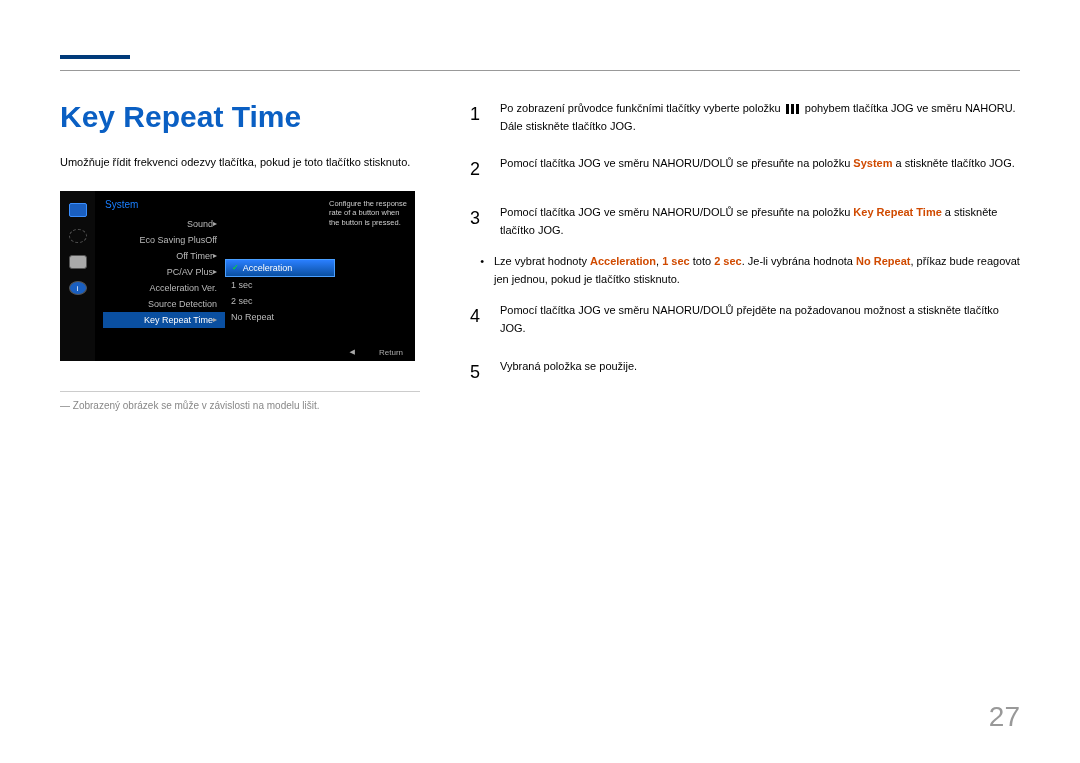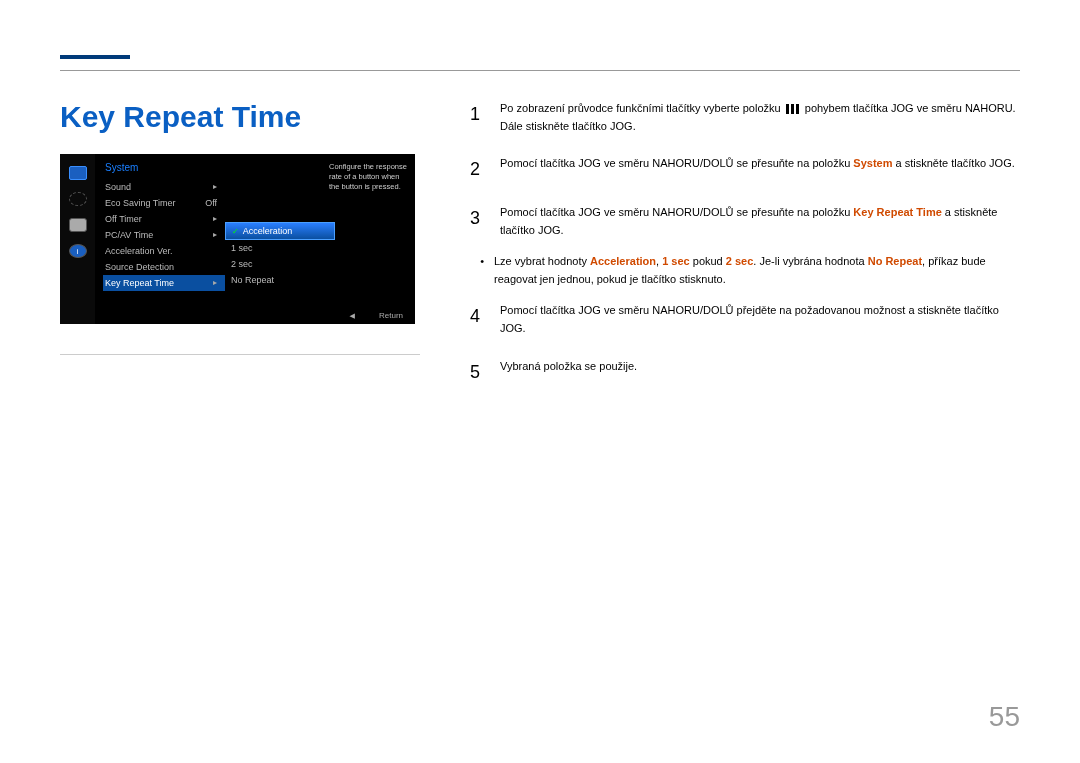--- a/index.html
+++ b/index.html
@@ -16,21 +16,21 @@
     .osd-left-icons { width: 35px; background: #0a0a0a; display: flex; flex-direction: column; align-items: center; padding-top: 12px; gap: 12px; }
     .osd-icon { width: 18px; height: 14px; border: 1px solid #555; border-radius: 2px; }
     .osd-icon.active { background: #1a5fc0; border-color: #3a8fff; }
     .osd-icon.brightness { border-radius: 50%; border-style: dashed; }
     .osd-icon.gear { border-radius: 3px; background: #444; }
     .osd-icon.gear.active2 { background: #aaa; }
     .osd-icon.info { border-radius: 50%; background: #1a5fc0; color: #fff; text-align: center; line-height: 14px; font-size: 8px; }
     .osd-body { flex: 1; display: flex; }
     .osd-menu { width: 130px; padding: 8px 0 0 10px; }
     .osd-hdr { color: #1a7fff; font-size: 10px; margin-bottom: 6px; }
-    .osd-item { font-size: 9px; padding: 3px 0; color: #bbb; display: flex; justify-content: space-between; padding-right: 8px; }
+    .osd-item { font-size: 9px; padding: 3px 0; color: #bbb; display: flex; justify-content: flex-end; padding-right: 8px; }
     .osd-item.selected { background: #0a4fa0; color: #fff; margin-left: -2px; padding-left: 2px; }
     .osd-submenu { width: 110px; padding-top: 68px; }
     .osd-sub { font-size: 9px; padding: 3px 6px; color: #bbb; }
     .osd-sub.sel { background: linear-gradient(#2a7fff, #0a4fa0); color: #fff; border: 1px solid #4a9fff; display:flex; align-items:center; gap:4px; }
     .check { color: #0f0; font-size: 8px; }
     .osd-desc { position: absolute; right: 8px; top: 8px; width: 78px; font-size: 7.5px; line-height: 1.3; color: #ccc; margin-left: 36px; }
     .osd-footer { position: absolute; bottom: 4px; right: 12px; font-size: 8px; color: #aaa; display:flex; align-items:center; gap:24px;}
     .tri { font-size: 7px; }
     .foot-div { border-top: 1px solid #ccc; margin: 30px 0 8px 0; }
     .footnote { font-size: 10px; color: #888; }
@@ -50,45 +50,46 @@
 </head>
 <body>
 
 <div class="hr-accent"></div>
 <div class="hr-top"></div>
 
 <div class="page">
   <div class="columns">
     <div class="left-col">
       <h1 class="main-title">Key Repeat Time</h1>
+      <p class="intro">Umožňuje řídit frekvenci odezvy tlačítka, pokud je toto tlačítko stisknuto.</p>
 
       <div class="osd">
         <div class="osd-left-icons">
           <div class="osd-icon active"></div>
           <div class="osd-icon brightness"></div>
           <div class="osd-icon gear active2"></div>
           <div class="osd-icon info">i</div>
         </div>
         <div class="osd-body">
           <div class="osd-menu">
             <div class="osd-hdr">System</div>
             <div class="osd-item">
                 <span>Sound</span>
                 <span class="caret">▸</span>
               </div>
             <div class="osd-item">
-                <span>Eco Saving Timer</span>
+                <span>Eco Saving Plus</span>
                 <span>Off</span>
               </div>
             <div class="osd-item">
                 <span>Off Timer</span>
                 <span class="caret">▸</span>
               </div>
             <div class="osd-item">
-                <span>PC/AV Time</span>
+                <span>PC/AV Plus</span>
                 <span class="caret">▸</span>
               </div>
             <div class="osd-item">
                 <span>Acceleration Ver.</span>
               </div>
             <div class="osd-item">
                 <span>Source Detection</span>
               </div>
             <div class="osd-item selected">
                 <span>Key Repeat Time</span>
@@ -106,46 +107,47 @@
           </div>
         </div>
         <div class="osd-desc">Configure the response rate of a button when the button is pressed.</div>
         <div class="osd-footer">
             <span class="tri">◀</span>
             <span>Return</span>
           </div>
       </div>
 
       <div class="foot-div"></div>
+      <p class="footnote">―  Zobrazený obrázek se může v závislosti na modelu lišit.</p>
     </div>
 
     <div class="right-col">
       <div class="steps">
         <div class="step">
           <div class="step-num">1</div>
           <div class="step-body"><span>Po zobrazení průvodce funkčními tlačítky vyberte položku </span><span class="menu-icon"></span><span> pohybem tlačítka JOG ve směru NAHORU. Dále stiskněte tlačítko JOG.</span></div>
         </div>
         <div class="step">
           <div class="step-num">2</div>
           <div class="step-body"><span>Pomocí tlačítka JOG ve směru NAHORU/DOLŮ se přesuňte na položku </span><span class="hl">System</span><span> a stiskněte tlačítko JOG.</span></div>
         </div>
         <div class="step">
           <div class="step-num">3</div>
           <div class="step-body"><span>Pomocí tlačítka JOG ve směru NAHORU/DOLŮ se přesuňte na položku </span><span class="hl">Key Repeat Time</span><span> a stiskněte tlačítko JOG.</span></div>
         </div>
         <div class="bullet-line">
           <div class="bullet-dot">•</div>
-          <div><span>Lze vybrat hodnoty </span><span class="hl">Acceleration</span><span>, </span><span class="hl">1 sec</span><span> pokud </span><span class="hl">2 sec</span><span>. Je-li vybrána hodnota </span><span class="hl">No Repeat</span><span>, příkaz bude reagovat jen jednou, pokud je tlačítko stisknuto.</span></div>
+          <div><span>Lze vybrat hodnoty </span><span class="hl">Acceleration</span><span>, </span><span class="hl">1 sec</span><span> toto </span><span class="hl">2 sec</span><span>. Je-li vybrána hodnota </span><span class="hl">No Repeat</span><span>, příkaz bude reagovat jen jednou, pokud je tlačítko stisknuto.</span></div>
         </div>
         <div class="step">
           <div class="step-num">4</div>
           <div class="step-body">Pomocí tlačítka JOG ve směru NAHORU/DOLŮ přejděte na požadovanou možnost a stiskněte tlačítko JOG.</div>
         </div>
         <div class="step">
           <div class="step-num">5</div>
           <div class="step-body">Vybraná položka se použije.</div>
         </div>
       </div>
     </div>
   </div>
 </div>
 
-<div class="page-num">55</div>
+<div class="page-num">27</div>
 
 </body></html>

